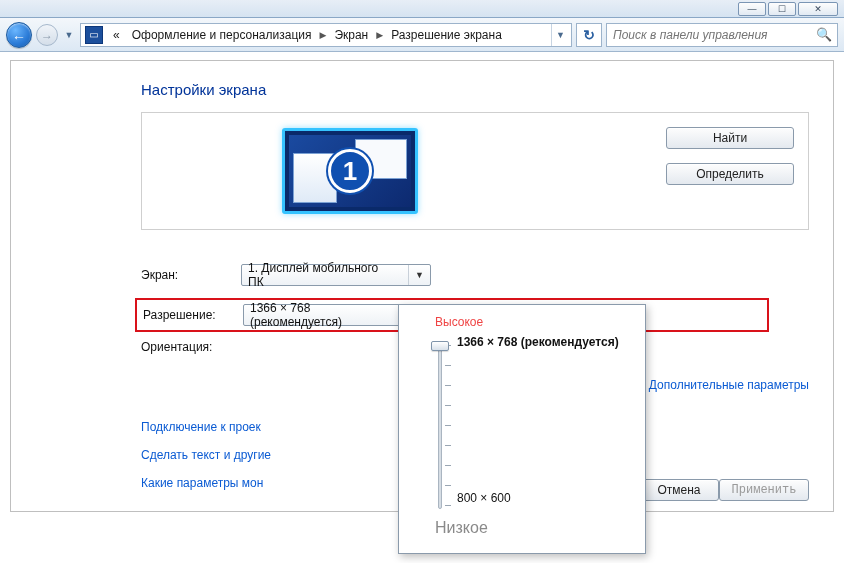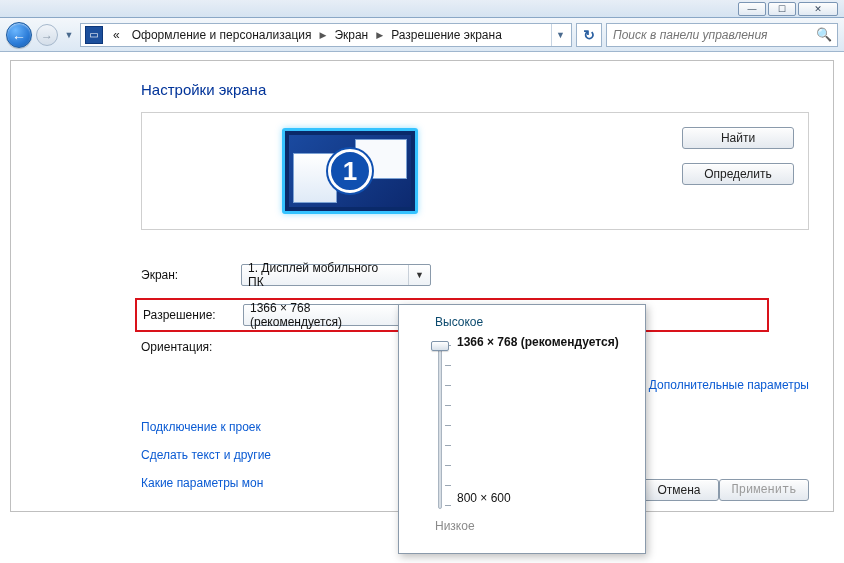--- a/index.html
+++ b/index.html
@@ -161,21 +161,21 @@
     background:#1050b0;border:3px solid #fff;
     display:flex;align-items:center;justify-content:center;
     color:#fff;font-size:26px;font-weight:bold;
     box-shadow:0 0 0 2px #1050b0;
   }
   .side-btns {
     position:absolute;right:14px;top:14px;
     display:flex;flex-direction:column;gap:14px;
   }
   .win-btn {
-    width:112px;height:22px;
+    width:128px;height:22px;
     background:linear-gradient(#fdfdfd,#e4e9ef);
     border:1px solid #8a9aab;border-radius:3px;
     font-size:12px;color:#222;
     display:flex;align-items:center;justify-content:center;
     box-shadow:0 1px 0 rgba(255,255,255,.8) inset;
   }
   
   .form-rows { margin-top:34px; }
   .frow {
     display:flex;align-items:center;
@@ -214,22 +214,22 @@
   .res-popup {
     position:absolute;
     left:398px; top:304px;
     width:248px;height:250px;
     background:#fff;
     border:1px solid #8a9aab;
     box-shadow:2px 3px 8px rgba(0,0,0,.25);
     padding:10px 14px;
     z-index:50;
   }
-  .res-high  { color:#0c4a6e;font-size:12px;margin-bottom:6px;margin-left:22px; }
-  .res-low   { color:#8a8a8a;font-size:12px;margin-top:6px;margin-left:22px; }
+  .res-high  { color:#ef4444;font-size:12px;margin-bottom:6px;margin-left:22px; }
+  .res-low   { color:#8a8a8a;font-size:16px;margin-top:6px;margin-left:22px; }
   .res-rec   { font-weight:bold;color:#111;margin-left:44px;margin-top:0; }
   .res-min   { color:#111;margin-left:44px; }
   .slider-wrap {
     position:absolute;left:16px;top:30px;
     width:22px;height:164px;
   }
   .slider-track {
     position:absolute;left:9px;top:0;width:4px;height:100%;
     background:#d6dde4;border:1px solid #aab5c1;border-radius:2px;
   }

